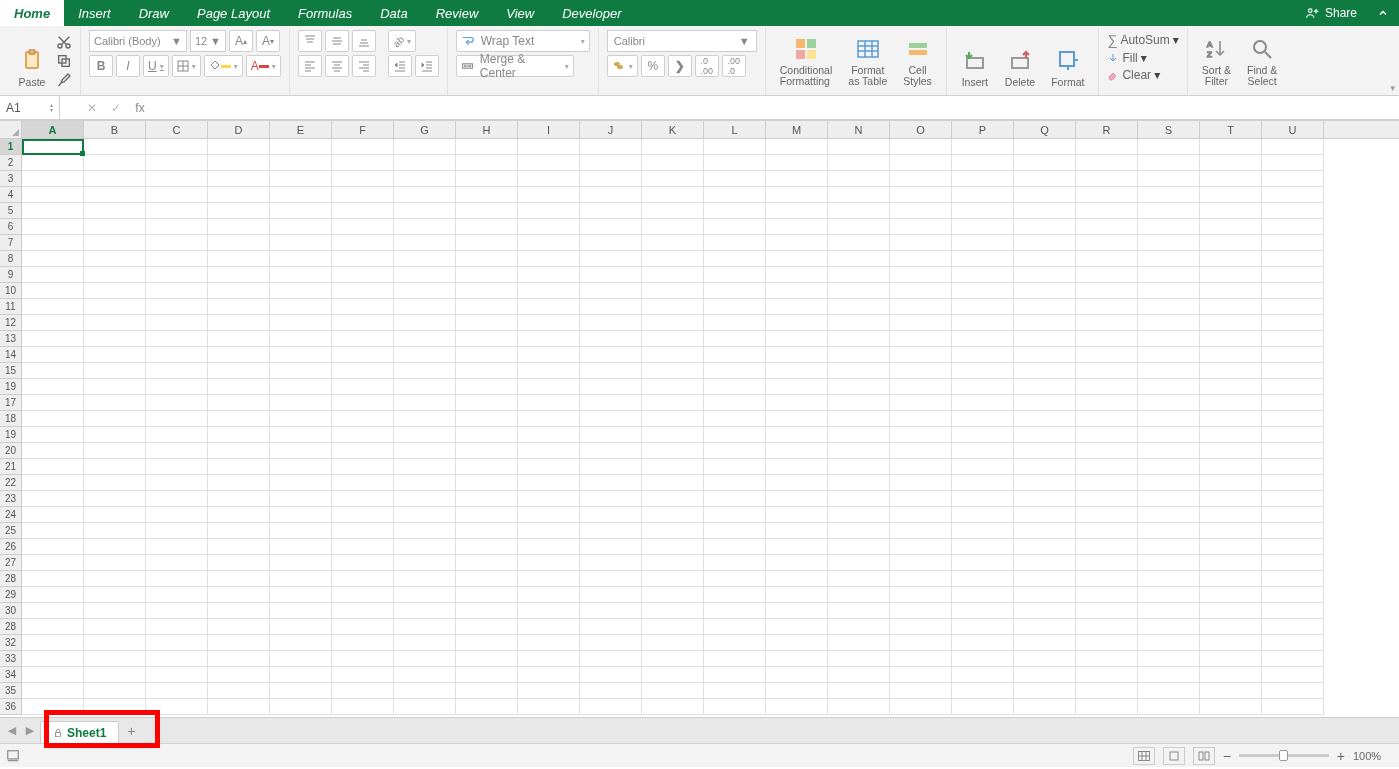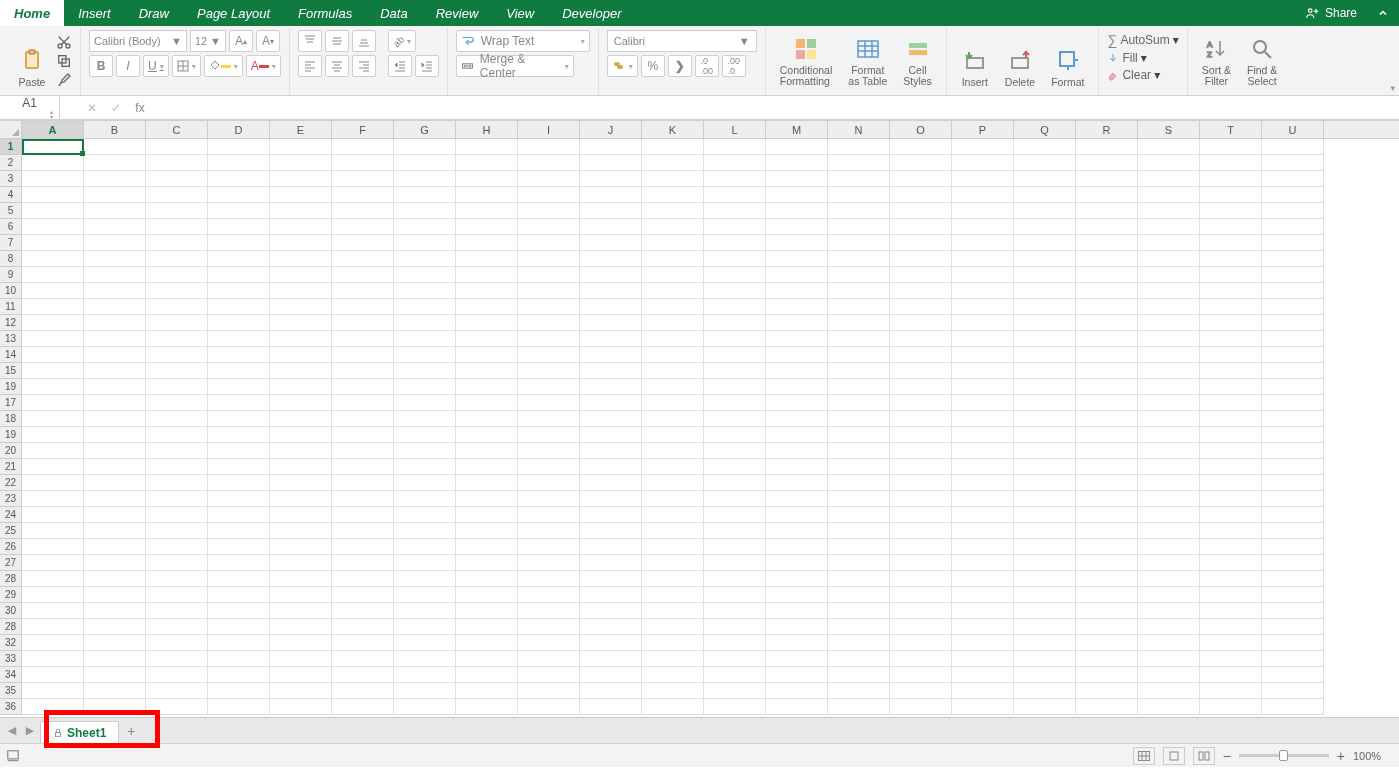--- a/index.html
+++ b/index.html
@@ -24,21 +24,21 @@
 .hstack { display: flex; gap: 3px; align-items: center; }
 .bigbtn { display: flex; flex-direction: column; align-items: center; justify-content: flex-end; height: 60px; padding: 2px 6px; cursor: pointer; gap: 2px; font-size: 10.5px; color: #666; }
 .bigbtn .ic { width: 28px; height: 28px; display: flex; align-items: center; justify-content: center; font-size: 20px; }
 .fontbox { border: 1px solid #cfcfcf; background: #fff; height: 22px; width: 98px; padding: 0 4px; font-size: 11px; color: #888; display: flex; align-items: center; justify-content: space-between; }
 .sizebox { border: 1px solid #cfcfcf; background: #fff; height: 22px; width: 36px; padding: 0 4px; font-size: 11px; color: #888; display: flex; align-items: center; justify-content: space-between; }
 .fmtbox { border: 1px solid #cfcfcf; background: #fff; height: 22px; width: 150px; padding: 0 6px; font-size: 11px; color: #888; display: flex; align-items: center; justify-content: space-between; }
 .ribbon-end { position: absolute; right: 4px; bottom: 2px; font-size: 9px; color: #999; }
 
 
 .fbar { height: 24px; border-bottom: 1px solid #d0d0d0; display: flex; align-items: center; background: #fff; }
-.namebox { width: 60px; height: 100%; border-right: 1px solid #d0d0d0; padding: 0 6px; display: flex; align-items: center; font-size: 12px; color: #555; flex-direction: column; }
+.namebox { width: 60px; height: 100%; border-right: 1px solid #d0d0d0; padding: 0 6px; display: flex; align-items: center; font-size: 12px; color: #555; }
 .namebox .tri { display:flex; flex-direction:column; font-size:6px; line-height:5px; color:#999; margin-left:auto;}
 .fbar .icn { width: 24px; text-align: center; color: #bbb; cursor: pointer; }
 .fbar .fx { color: #888; font-size: 12px; }
 .fbar input { flex: 1; border: none; outline: none; height: 100%; font-size: 12px; padding: 0 4px; }
 
 
 .gridwrap { position: relative; height: 597px; overflow: hidden; border-top: 1px solid #d0d0d0; }
 .colhdr { display: flex; height: 18px; background: #eee; border-bottom: 1px solid #ccc; }
 .corner { width: 22px; border-right: 1px solid #ccc; background: #eee; position: relative; }
 .corner::after { content:""; position:absolute; right:2px; bottom:2px; border-left:7px solid transparent; border-bottom:7px solid #b0b0b0;}

